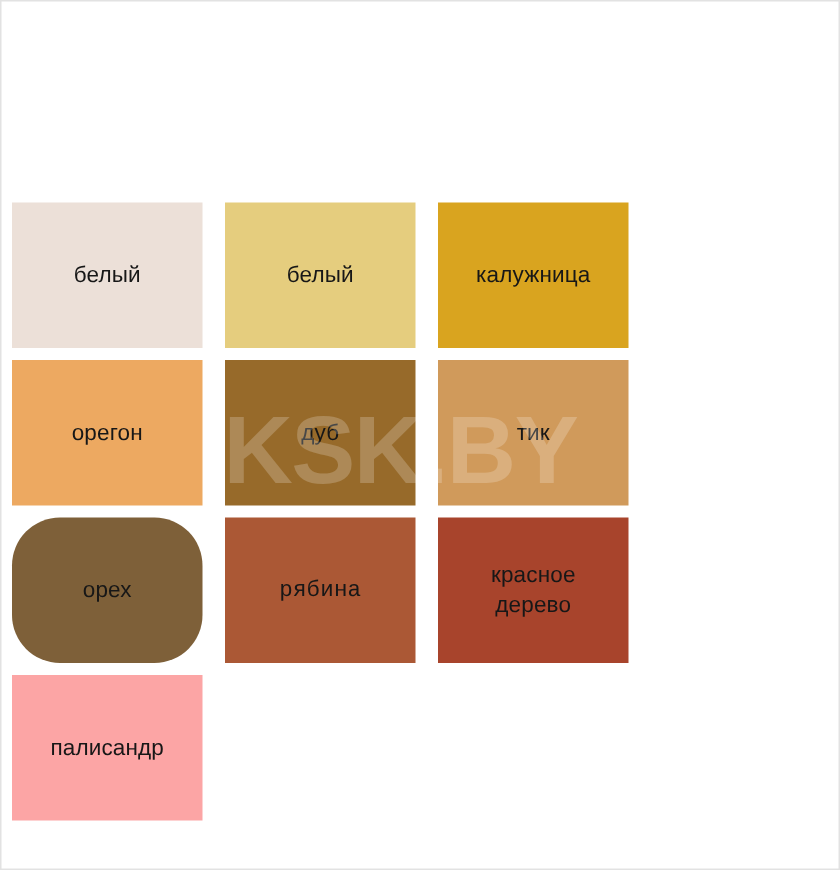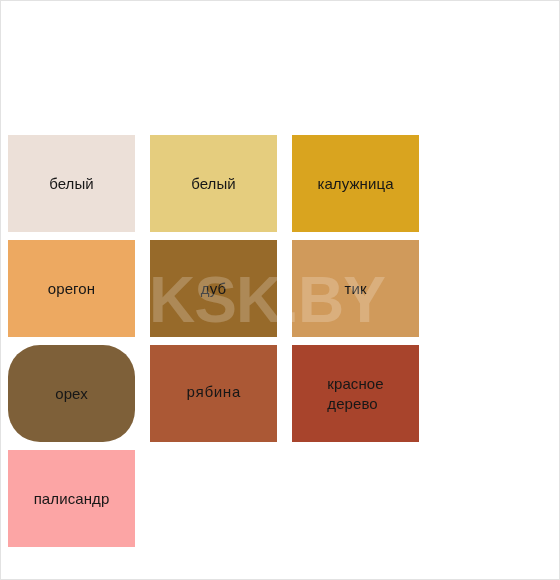--- a/index.html
+++ b/index.html
@@ -35,21 +35,21 @@
     z-index: 1;
   }
 
   .swatch {
     width: 127px;
     height: 97px;
     box-sizing: border-box;
     display: flex;
     align-items: center;
     justify-content: center;
-    text-align: left;
+    text-align: center;
     position: relative;
   }
 
   .swatch-label {
     font-size: 15px;
     line-height: 1.32;
     color: #171717;
     font-family: "Liberation Sans", sans-serif;
     letter-spacing: 0.1px;
     white-space: pre-line;

